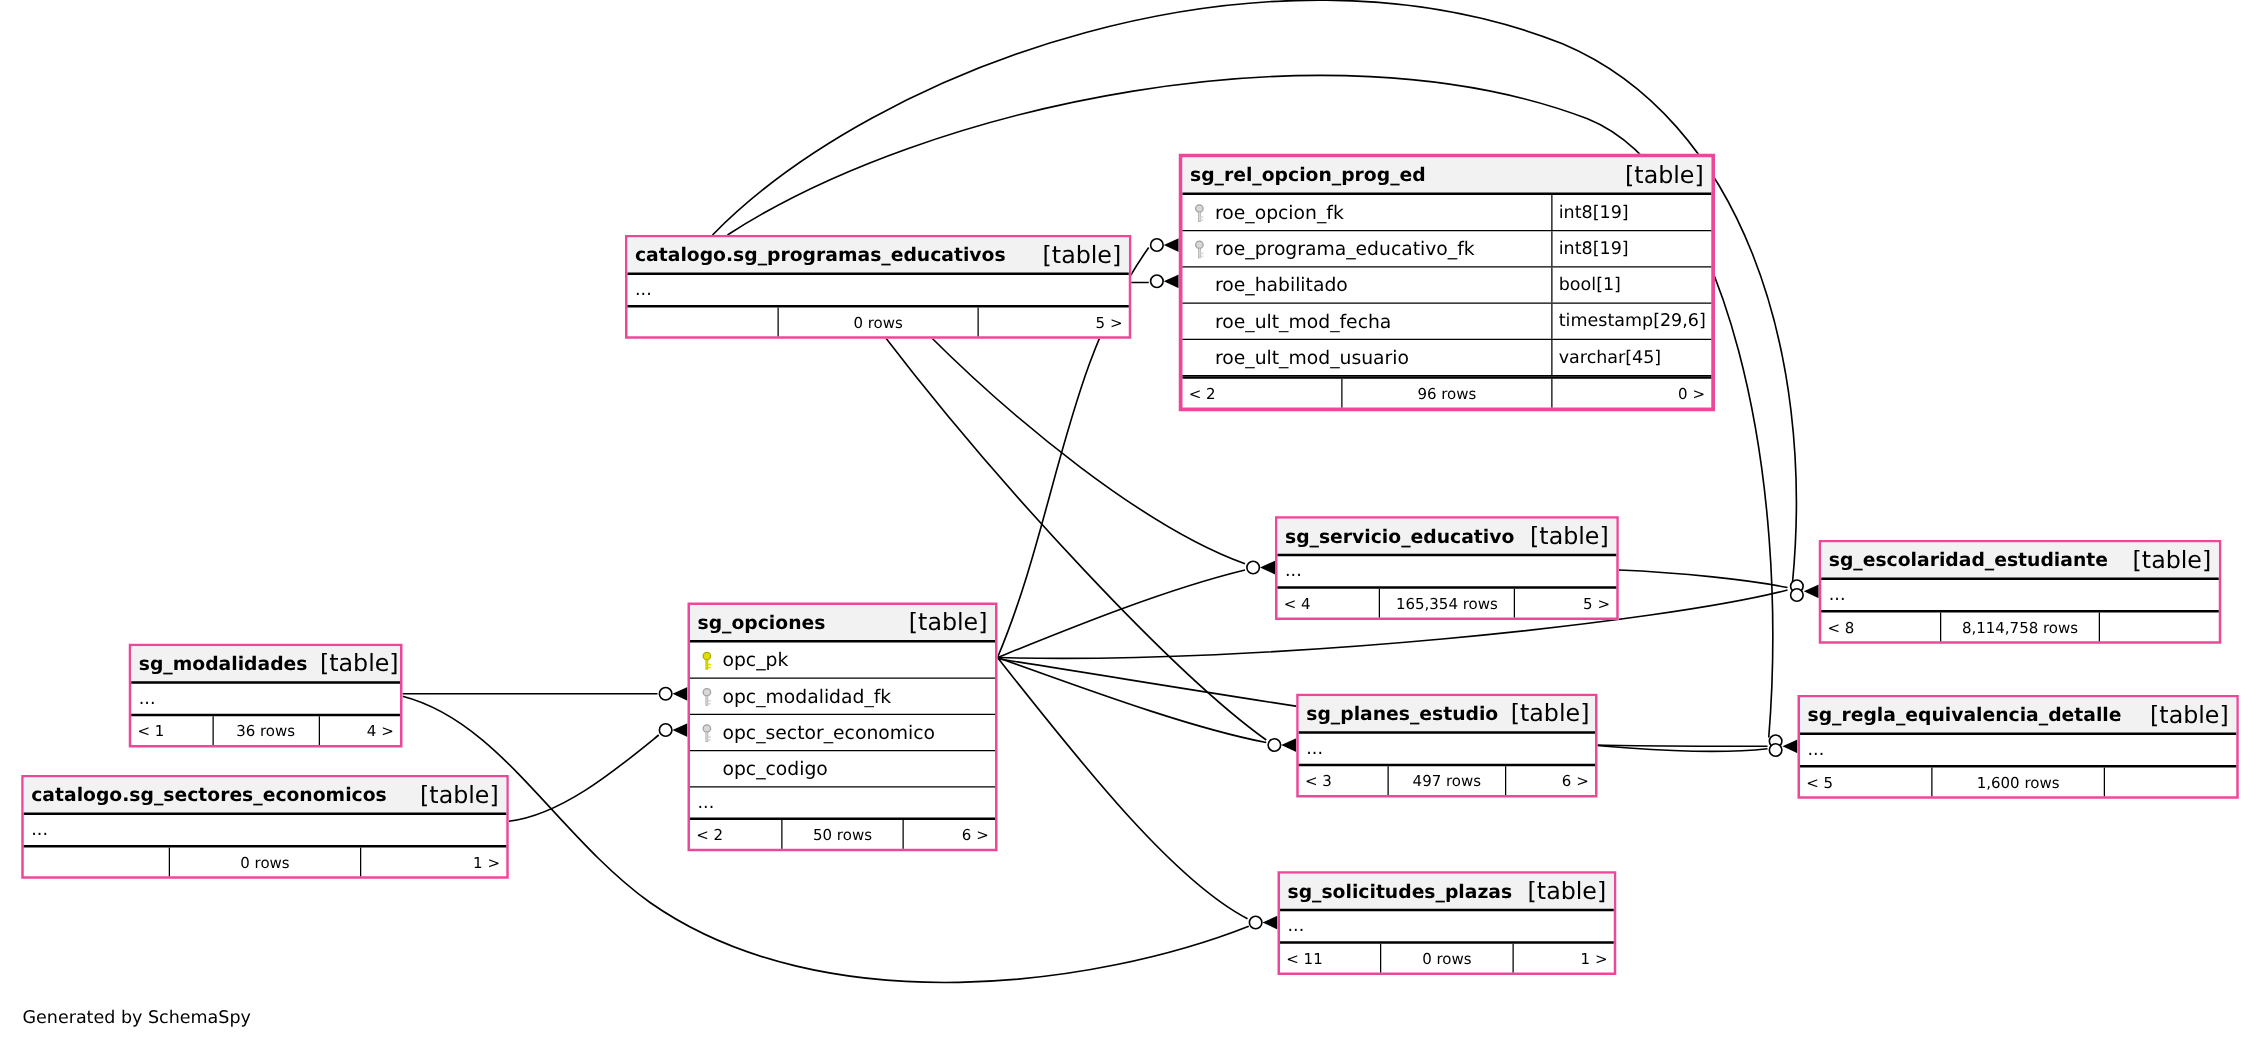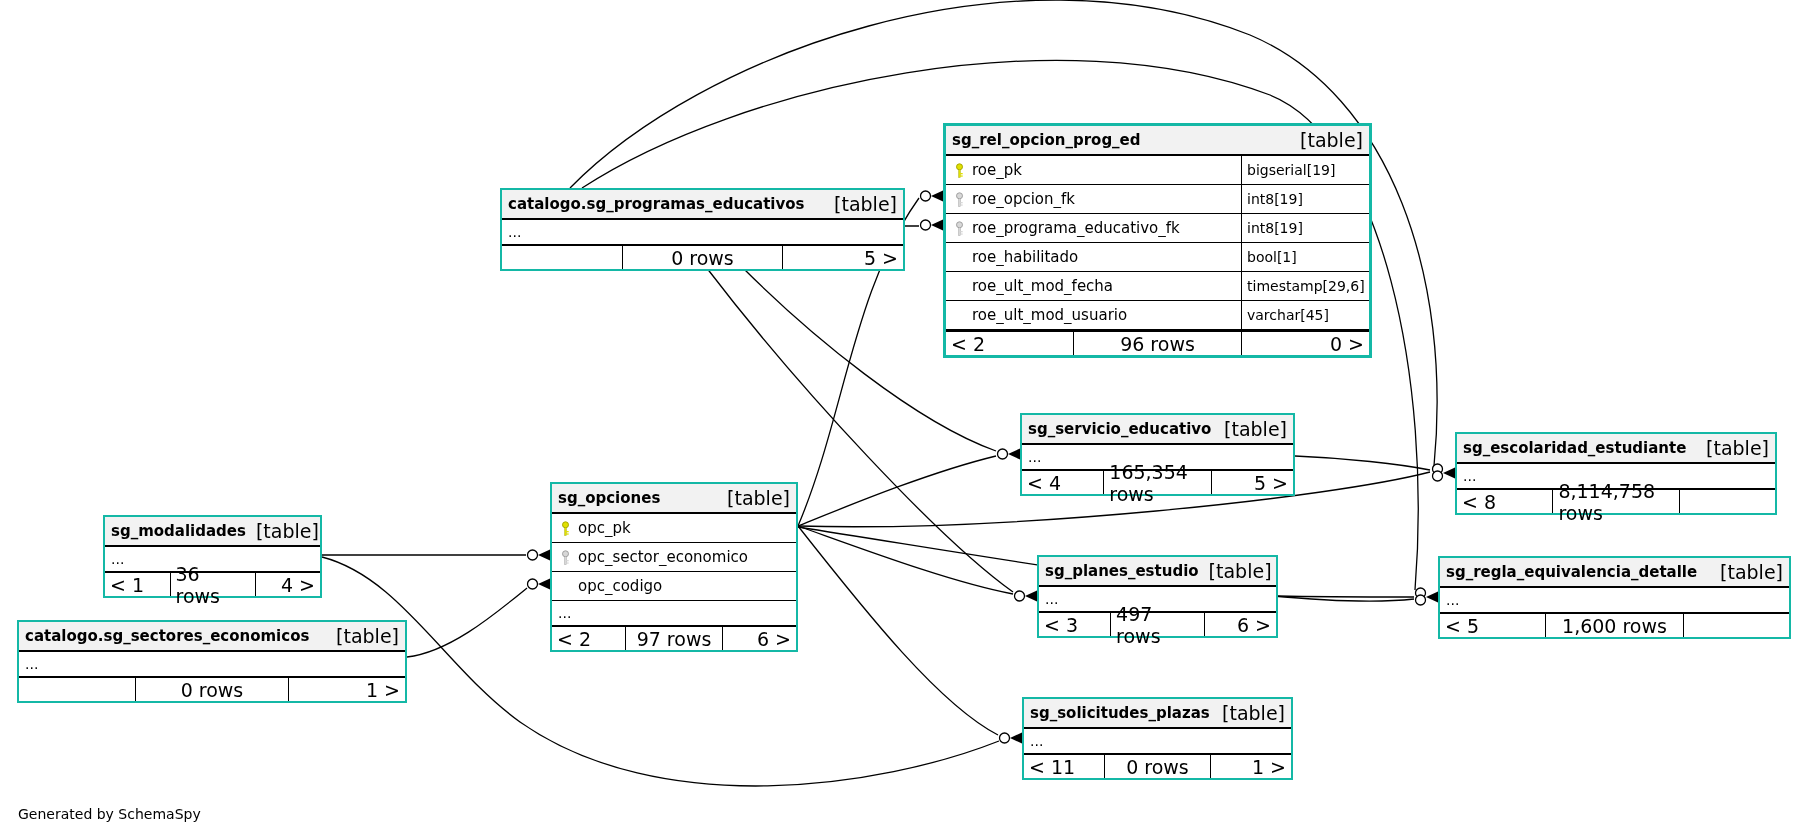--- a/index.html
+++ b/index.html
@@ -1,33 +1,33 @@
 <!DOCTYPE html>
 <html><head>
 <meta charset="utf-8">
 <style>
   html,body{margin:0;padding:0;background:#fff;}
   #canvas{position:relative;width:1808px;height:840px;background:#ffffff;overflow:hidden;
           font-family:"DejaVu Sans","Liberation Sans",sans-serif;color:#000;}
   #rels{position:absolute;left:0;top:0;z-index:0;}
-  .tbl{position:absolute;z-index:1;background:#fff;border:2px solid #14b8a6;box-sizing:border-box;}
+  .tbl{position:absolute;z-index:1;background:#fff;border:2px solid #ec4899;box-sizing:border-box;}
   .tbl.focus{border-width:3px;}
   .hd{display:flex;justify-content:space-between;align-items:center;background:#f2f2f2;
       border-bottom:2px solid #000;padding:0 6px;height:28px;}
   .tbl.focus .hd{height:28px;}
   .ttl{font-weight:bold;font-size:15px;white-space:nowrap;}
   .badge{font-size:19px;white-space:nowrap;padding-left:10px;}
   .crow{display:flex;align-items:center;border-bottom:1px solid #000;height:28px;font-size:15px;}
   .crow:last-of-type{border-bottom:none;}
   .keyslot{width:26px;display:flex;justify-content:center;align-items:center;flex:none;}
   .cname{flex:1;white-space:nowrap;overflow:hidden;}
   .ctype{width:128px;flex:none;border-left:1px solid #000;align-self:stretch;
          display:flex;align-items:center;padding-left:5px;font-size:14px;white-space:nowrap;box-sizing:border-box;}
   .erow{display:flex;align-items:center;height:24px;font-size:14px;padding:0 6px;border-bottom:none;}
-  .ft{display:flex;border-top:2px solid #000;font-size:19px;height:23px;align-items:stretch;justify-content:space-between;}
+  .ft{display:flex;border-top:2px solid #000;font-size:12px;height:23px;align-items:stretch;justify-content:space-between;}
   .ft span{display:flex;align-items:center;padding:0 5px;box-sizing:border-box;}
   .fl{width:30%;justify-content:flex-start;}
   .fc{width:40%;justify-content:center;border-left:1px solid #000;border-right:1px solid #000;}
   .fr{width:30%;justify-content:flex-end;}
   .note{position:absolute;left:18px;top:806px;font-size:14px;z-index:1;}
 </style>
 </head>
 <body>
 
 <div id="canvas">
@@ -104,149 +104,148 @@
   </svg>
 
   <div class="tbl focus" style="left:943px;top:123px;width:429px;">
     <div class="hd">
       <span class="ttl">sg_rel_opcion_prog_ed</span>
       <span class="badge">[table]</span>
     </div>
     <div class="crow">
       <span class="keyslot">
           <svg width="11" height="15" viewBox="0 0 11 15">
+            <circle cx="5.5" cy="3.8" r="3" fill="#d8d8d8" stroke="#a0a0a0"></circle>
+            <rect x="4.7" y="6.4" width="1.6" height="8" fill="#d8d8d8" stroke="#a0a0a0" stroke-width="0.5"></rect>
+            <rect x="6.3" y="10" width="2.4" height="1.3" fill="#d8d8d8"></rect>
+            <rect x="6.3" y="12.4" width="2.4" height="1.3" fill="#d8d8d8"></rect>
+          </svg>
+        </span>
+      <span class="cname">roe_opcion_fk</span>
+      <span class="ctype">int8[19]</span>
+    </div>
+    <div class="crow">
+      <span class="keyslot">
+          <svg width="11" height="15" viewBox="0 0 11 15">
+            <circle cx="5.5" cy="3.8" r="3" fill="#d8d8d8" stroke="#a0a0a0"></circle>
+            <rect x="4.7" y="6.4" width="1.6" height="8" fill="#d8d8d8" stroke="#a0a0a0" stroke-width="0.5"></rect>
+            <rect x="6.3" y="10" width="2.4" height="1.3" fill="#d8d8d8"></rect>
+            <rect x="6.3" y="12.4" width="2.4" height="1.3" fill="#d8d8d8"></rect>
+          </svg>
+        </span>
+      <span class="cname">roe_programa_educativo_fk</span>
+      <span class="ctype">int8[19]</span>
+    </div>
+    <div class="crow">
+      <span class="keyslot"></span>
+      <span class="cname">roe_habilitado</span>
+      <span class="ctype">bool[1]</span>
+    </div>
+    <div class="crow">
+      <span class="keyslot"></span>
+      <span class="cname">roe_ult_mod_fecha</span>
+      <span class="ctype">timestamp[29,6]</span>
+    </div>
+    <div class="crow">
+      <span class="keyslot"></span>
+      <span class="cname">roe_ult_mod_usuario</span>
+      <span class="ctype">varchar[45]</span>
+    </div>
+    <div class="ft">
+      <span class="fl">&lt; 2</span>
+      <span class="fc">96 rows</span>
+      <span class="fr">0 &gt;</span>
+    </div>
+  </div>
+
+  <div class="tbl" style="left:500px;top:188px;width:405px;">
+    <div class="hd">
+      <span class="ttl">catalogo.sg_programas_educativos</span>
+      <span class="badge">[table]</span>
+    </div>
+    <div class="crow erow">...</div>
+    <div class="ft">
+      <span class="fl"></span>
+      <span class="fc">0 rows</span>
+      <span class="fr">5 &gt;</span>
+    </div>
+  </div>
+
+  <div class="tbl" style="left:1020px;top:413px;width:275px;">
+    <div class="hd">
+      <span class="ttl">sg_servicio_educativo</span>
+      <span class="badge">[table]</span>
+    </div>
+    <div class="crow erow">...</div>
+    <div class="ft">
+      <span class="fl">&lt; 4</span>
+      <span class="fc">165,354 rows</span>
+      <span class="fr">5 &gt;</span>
+    </div>
+  </div>
+
+  <div class="tbl" style="left:1455px;top:432px;width:322px;">
+    <div class="hd">
+      <span class="ttl">sg_escolaridad_estudiante</span>
+      <span class="badge">[table]</span>
+    </div>
+    <div class="crow erow">...</div>
+    <div class="ft">
+      <span class="fl">&lt; 8</span>
+      <span class="fc">8,114,758 rows</span>
+      <span class="fr"></span>
+    </div>
+  </div>
+
+  <div class="tbl" style="left:550px;top:482px;width:248px;">
+    <div class="hd">
+      <span class="ttl">sg_opciones</span>
+      <span class="badge">[table]</span>
+    </div>
+    <div class="crow">
+      <span class="keyslot">
+          <svg width="11" height="15" viewBox="0 0 11 15">
             <circle cx="5.5" cy="3.8" r="3" fill="#e0e000" stroke="#a8a800"></circle>
             <rect x="4.7" y="6.4" width="1.6" height="8" fill="#e0e000" stroke="#a8a800" stroke-width="0.5"></rect>
             <rect x="6.3" y="10" width="2.4" height="1.3" fill="#e0e000"></rect>
             <rect x="6.3" y="12.4" width="2.4" height="1.3" fill="#e0e000"></rect>
           </svg>
         </span>
-      <span class="cname">roe_pk</span>
-      <span class="ctype">bigserial[19]</span>
+      <span class="cname">opc_pk</span>
     </div>
     <div class="crow">
       <span class="keyslot">
           <svg width="11" height="15" viewBox="0 0 11 15">
             <circle cx="5.5" cy="3.8" r="3" fill="#d8d8d8" stroke="#a0a0a0"></circle>
             <rect x="4.7" y="6.4" width="1.6" height="8" fill="#d8d8d8" stroke="#a0a0a0" stroke-width="0.5"></rect>
             <rect x="6.3" y="10" width="2.4" height="1.3" fill="#d8d8d8"></rect>
             <rect x="6.3" y="12.4" width="2.4" height="1.3" fill="#d8d8d8"></rect>
           </svg>
         </span>
-      <span class="cname">roe_opcion_fk</span>
-      <span class="ctype">int8[19]</span>
+      <span class="cname">opc_modalidad_fk</span>
     </div>
     <div class="crow">
       <span class="keyslot">
           <svg width="11" height="15" viewBox="0 0 11 15">
             <circle cx="5.5" cy="3.8" r="3" fill="#d8d8d8" stroke="#a0a0a0"></circle>
             <rect x="4.7" y="6.4" width="1.6" height="8" fill="#d8d8d8" stroke="#a0a0a0" stroke-width="0.5"></rect>
             <rect x="6.3" y="10" width="2.4" height="1.3" fill="#d8d8d8"></rect>
             <rect x="6.3" y="12.4" width="2.4" height="1.3" fill="#d8d8d8"></rect>
           </svg>
         </span>
-      <span class="cname">roe_programa_educativo_fk</span>
-      <span class="ctype">int8[19]</span>
-    </div>
-    <div class="crow">
-      <span class="keyslot"></span>
-      <span class="cname">roe_habilitado</span>
-      <span class="ctype">bool[1]</span>
-    </div>
-    <div class="crow">
-      <span class="keyslot"></span>
-      <span class="cname">roe_ult_mod_fecha</span>
-      <span class="ctype">timestamp[29,6]</span>
-    </div>
-    <div class="crow">
-      <span class="keyslot"></span>
-      <span class="cname">roe_ult_mod_usuario</span>
-      <span class="ctype">varchar[45]</span>
-    </div>
-    <div class="ft">
-      <span class="fl">&lt; 2</span>
-      <span class="fc">96 rows</span>
-      <span class="fr">0 &gt;</span>
-    </div>
-  </div>
-
-  <div class="tbl" style="left:500px;top:188px;width:405px;">
-    <div class="hd">
-      <span class="ttl">catalogo.sg_programas_educativos</span>
-      <span class="badge">[table]</span>
-    </div>
-    <div class="crow erow">...</div>
-    <div class="ft">
-      <span class="fl"></span>
-      <span class="fc">0 rows</span>
-      <span class="fr">5 &gt;</span>
-    </div>
-  </div>
-
-  <div class="tbl" style="left:1020px;top:413px;width:275px;">
-    <div class="hd">
-      <span class="ttl">sg_servicio_educativo</span>
-      <span class="badge">[table]</span>
-    </div>
-    <div class="crow erow">...</div>
-    <div class="ft">
-      <span class="fl">&lt; 4</span>
-      <span class="fc">165,354 rows</span>
-      <span class="fr">5 &gt;</span>
-    </div>
-  </div>
-
-  <div class="tbl" style="left:1455px;top:432px;width:322px;">
-    <div class="hd">
-      <span class="ttl">sg_escolaridad_estudiante</span>
-      <span class="badge">[table]</span>
-    </div>
-    <div class="crow erow">...</div>
-    <div class="ft">
-      <span class="fl">&lt; 8</span>
-      <span class="fc">8,114,758 rows</span>
-      <span class="fr"></span>
-    </div>
-  </div>
-
-  <div class="tbl" style="left:550px;top:482px;width:248px;">
-    <div class="hd">
-      <span class="ttl">sg_opciones</span>
-      <span class="badge">[table]</span>
-    </div>
-    <div class="crow">
-      <span class="keyslot">
-          <svg width="11" height="15" viewBox="0 0 11 15">
-            <circle cx="5.5" cy="3.8" r="3" fill="#e0e000" stroke="#a8a800"></circle>
-            <rect x="4.7" y="6.4" width="1.6" height="8" fill="#e0e000" stroke="#a8a800" stroke-width="0.5"></rect>
-            <rect x="6.3" y="10" width="2.4" height="1.3" fill="#e0e000"></rect>
-            <rect x="6.3" y="12.4" width="2.4" height="1.3" fill="#e0e000"></rect>
-          </svg>
-        </span>
-      <span class="cname">opc_pk</span>
-    </div>
-    <div class="crow">
-      <span class="keyslot">
-          <svg width="11" height="15" viewBox="0 0 11 15">
-            <circle cx="5.5" cy="3.8" r="3" fill="#d8d8d8" stroke="#a0a0a0"></circle>
-            <rect x="4.7" y="6.4" width="1.6" height="8" fill="#d8d8d8" stroke="#a0a0a0" stroke-width="0.5"></rect>
-            <rect x="6.3" y="10" width="2.4" height="1.3" fill="#d8d8d8"></rect>
-            <rect x="6.3" y="12.4" width="2.4" height="1.3" fill="#d8d8d8"></rect>
-          </svg>
-        </span>
       <span class="cname">opc_sector_economico</span>
     </div>
     <div class="crow">
       <span class="keyslot"></span>
       <span class="cname">opc_codigo</span>
     </div>
     <div class="crow erow">...</div>
     <div class="ft">
       <span class="fl">&lt; 2</span>
-      <span class="fc">97 rows</span>
+      <span class="fc">50 rows</span>
       <span class="fr">6 &gt;</span>
     </div>
   </div>
 
   <div class="tbl" style="left:103px;top:515px;width:219px;">
     <div class="hd">
       <span class="ttl">sg_modalidades</span>
       <span class="badge">[table]</span>
     </div>
     <div class="crow erow">...</div>

